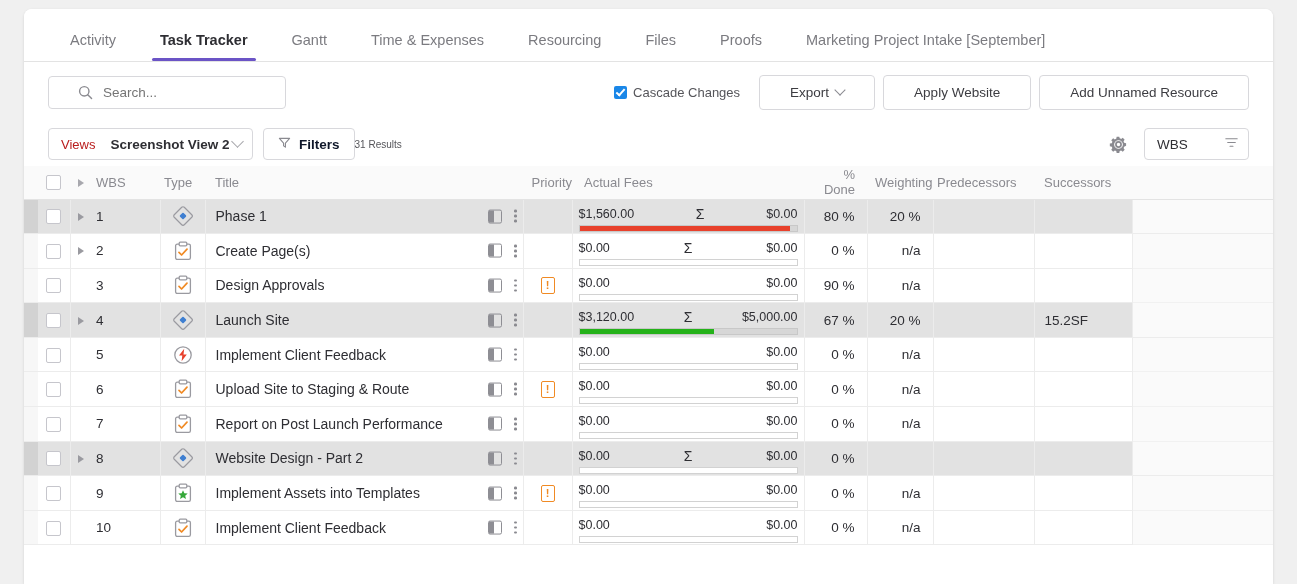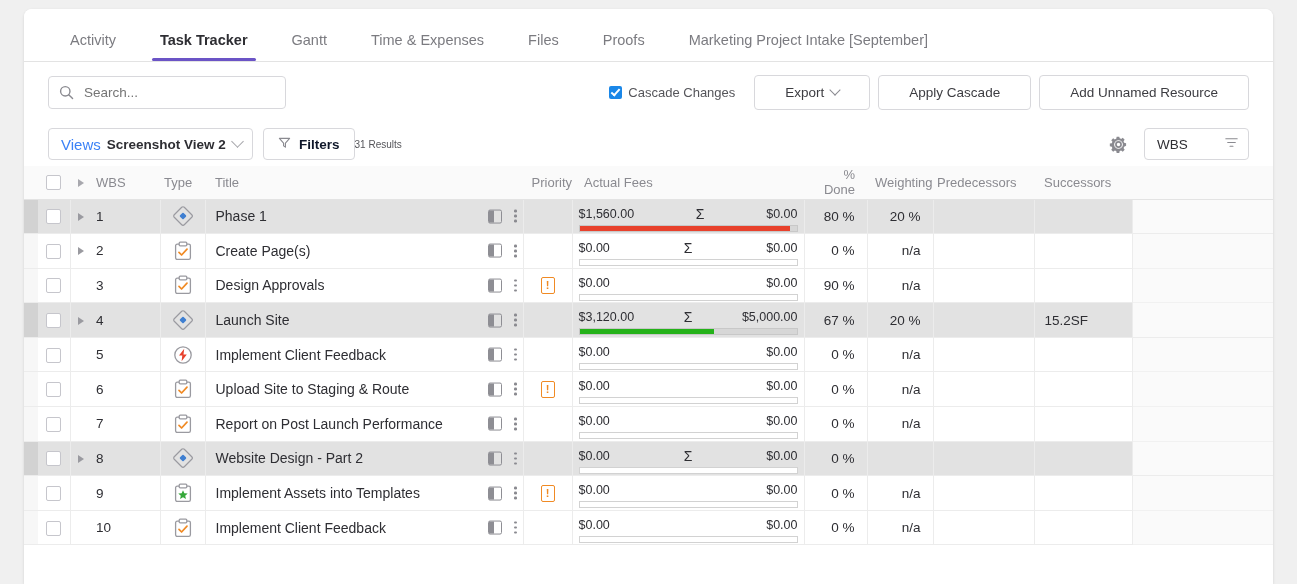--- a/index.html
+++ b/index.html
@@ -67,20 +67,21 @@
   .search-box {
     position: relative;
     width: 238px; height: 33px;
     border: 1px solid #d8d8dc;
     border-radius: 4px;
     display: flex;
     align-items: center;
     box-sizing: border-box;
     padding-left: 10px;
     background: #fff;
+    justify-content: flex-end;
   }
   .search-box .mag { flex: 0 0 auto; display: flex; }
   .search-input {
     border: none; outline: none;
     font-size: 13.5px;
     color: #9a9aa0;
     margin-left: 8px;
     width: 180px;
     font-family: "Liberation Sans", sans-serif;
     background: transparent;
@@ -155,21 +156,21 @@
     height: 32px;
     border: 1px solid #d8d8dc;
     border-radius: 4px;
     display: flex; align-items: center;
     padding: 0 10px 0 12px;
     background: #fff;
     cursor: pointer;
     box-sizing: border-box;
     min-width: 205px;
   }
-  .views-label { font-size: 15px; color: #3b82f6; margin-right: 6px; }
+  .views-label { font-size: 13px; color: #b91c1c; margin-right: 15px; }
   .views-value { font-size: 13.5px; color: #2e2e33; font-weight: bold;}
   .views-caret {
     margin-left: auto;
     width: 8px; height: 8px;
     border: solid #a5a5aa;
     border-width: 0 1.4px 1.4px 0;
     transform: translateY(-3px) rotate(45deg);
   }
   .filters-btn {
     height: 32px;
@@ -358,20 +359,23 @@
         <div class="tab active">
           <span class="tab-inner">Task Tracker</span>
         </div>
         <div class="tab">
           <span class="tab-inner">Gantt</span>
         </div>
         <div class="tab">
           <span class="tab-inner">Time &amp; Expenses</span>
         </div>
         <div class="tab">
+          <span class="tab-inner">Resourcing</span>
+        </div>
+        <div class="tab">
           <span class="tab-inner">Files</span>
         </div>
         <div class="tab">
           <span class="tab-inner">Proofs</span>
         </div>
         <div class="tab">
           <span class="tab-inner">Marketing Project Intake [September]</span>
         </div>
       </div>
 
@@ -391,21 +395,21 @@
       <div class="cascade">
         <span class="cb-blue"></span>
         <span>Cascade Changes</span>
       </div>
 
       <div class="btn">
         <span>Export</span>
         <span class="caret"></span>
       </div>
       <div class="btn">
-        <span>Apply Cascade</span>
+        <span>Apply Website</span>
       </div>
       <div class="btn">
         <span>Add Unnamed Resource</span>
       </div>
     </div>
 
     <div class="viewrow">
       <div class="views-sel">
         <span class="views-label">Views</span>
         <span class="views-value">Screenshot View 2</span>

